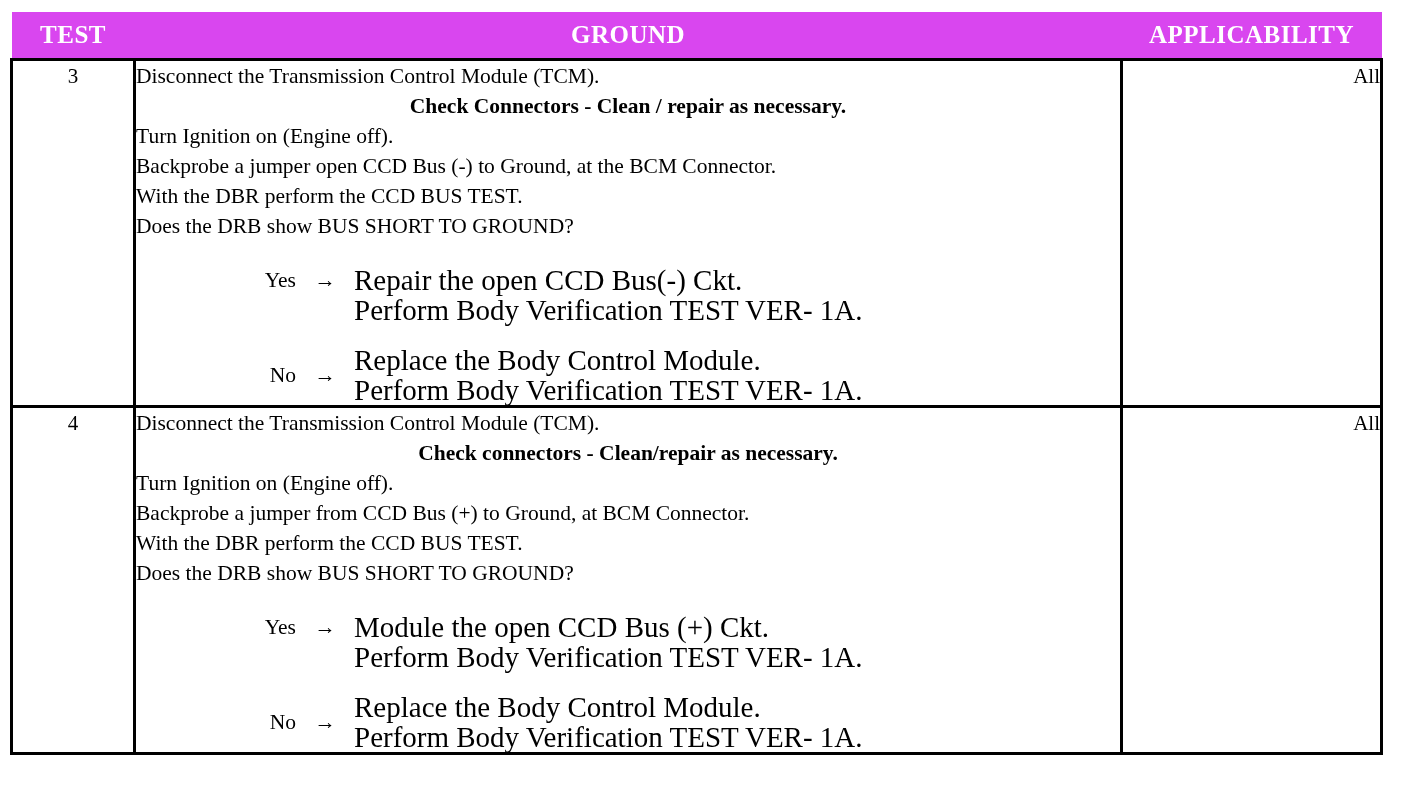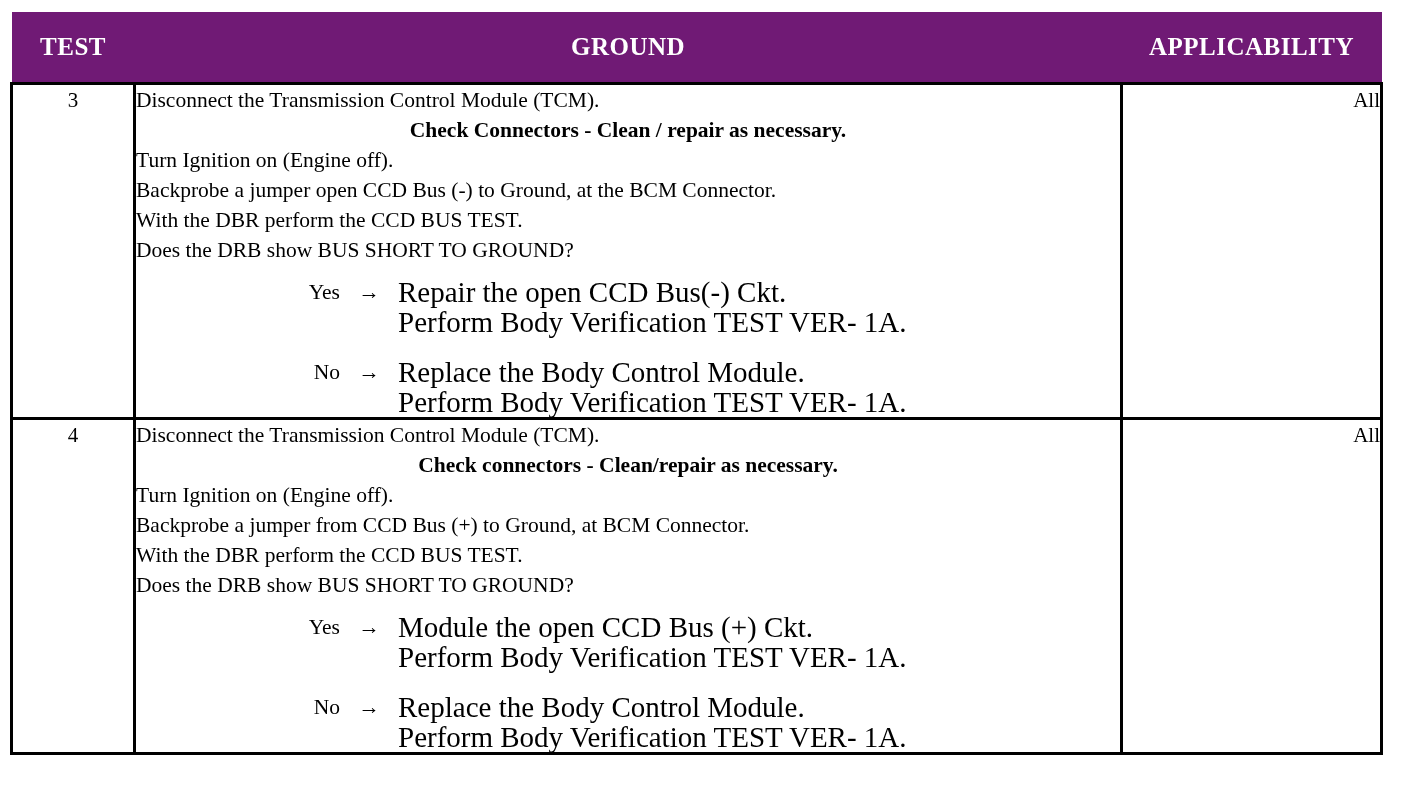--- a/index.html
+++ b/index.html
@@ -30,29 +30,29 @@
     width: 1370px;
     border-collapse: collapse;
     table-layout: fixed;
   }
 
   
   .thead-row {
     background: #000000;
   }
   .thead-row th {
-    background: #701a75;
+    background: #d946ef;
     color: #ffffff;
     font-size: 25px;
     font-weight: bold;
     letter-spacing: 0.5px;
     text-align: center;
     vertical-align: middle;
     height: 38px;
-    padding: 16px;
+    padding: 4px;
     border: none;
     font-family: "Liberation Serif", "DejaVu Serif", serif;
   }
 
   
   .col-test       { width: 123px; }
   .col-action     { width: 987px; }
   .col-applicable { width: 260px; }
 
   
@@ -86,30 +86,30 @@
   .action-line {
     white-space: nowrap;
   }
   .action-line.bold {
     font-weight: bold;
     text-align: center;
   }
 
   
   .branch-group {
-    margin-top: 12px;
-    padding-left: 44px;
+    margin-top: 24px;
   }
   .branch {
     display: flex;
     align-items: flex-start;
     margin-bottom: 20px;
   }
   .branch:last-child {
     margin-bottom: 0;
+    align-items: center;
   }
   .branch-label {
     width: 160px;
     text-align: right;
     flex: 0 0 160px;
     font-size: 21.5px;
     line-height: 30px;
   }
   .branch-arrow {
     width: 58px;

